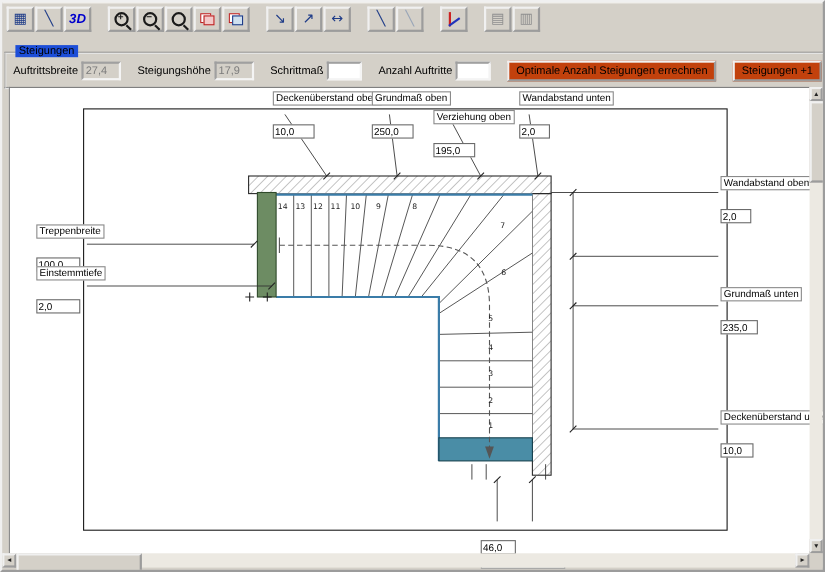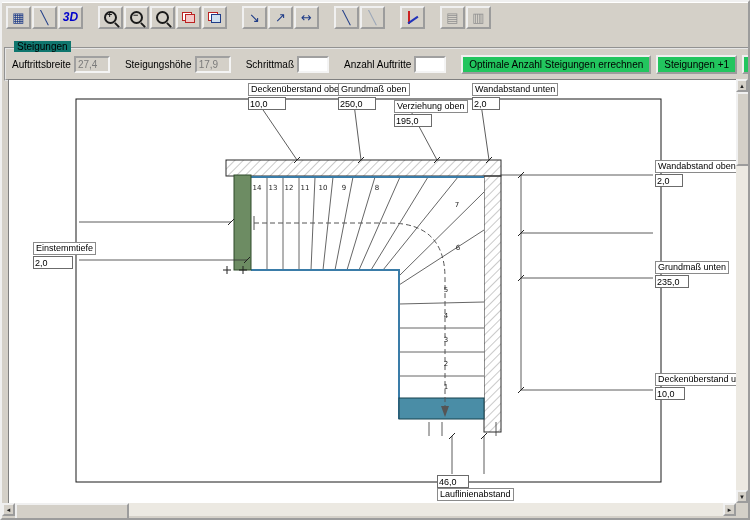--- a/index.html
+++ b/index.html
@@ -26,34 +26,34 @@
   .mag-sign{position:absolute;top:-3px;left:1px;font-size:9px;font-weight:bold;color:#1a1a1a;}
   .ic-pages{display:inline-block;width:13px;height:11px;position:relative;}
   .ic-pages::before{content:"";position:absolute;left:0;top:0;width:8px;height:7px;background:#fff;border:1px solid #b22;}
   .ic-pages::after{content:"";position:absolute;right:0;bottom:0;width:8px;height:7px;background:#cfe0ef;border:1px solid #1f3c88;}
   .ic-pages.v1::after{background:#f3c8c8;border-color:#b22;}
   .ic-meas{display:inline-block;width:13px;height:13px;position:relative;}
   .ic-meas::before{content:"";position:absolute;left:2px;top:0;width:2px;height:13px;background:#cc2222;}
   .ic-meas::after{content:"";position:absolute;left:1px;top:8px;width:12px;height:2px;background:#2233bb;transform:rotate(-35deg);}
   
   .groupbox{position:absolute;left:2px;top:45px;width:742px;height:30px;border:2px groove #e6e6e6;}
-  .gb-title{position:absolute;top:-8px;left:8px;background:#0f766e;padding:0 3px;font-size:10px;}
+  .gb-title{position:absolute;top:-8px;left:8px;background:#1d4ed8;padding:0 3px;font-size:10px;}
   .gb-row{display:flex;align-items:center;height:100%;padding:0 6px;font-size:10px;white-space:nowrap;}
   .plabel{margin-right:3px;}
   .pinput{height:13px;border:2px inset #f4f4f4;background:#fff;font-size:10px;padding:0 2px;margin-right:15px;font-family:Liberation Sans, sans-serif;}
   .pinput.dis{background:#d4d0c8;color:#7b7b7b;}
-  .pbtn{height:19px;font-size:10px;padding:0 6px;margin-right:5px;background:#22c55e;border:2px outset #f0f0f0;font-family:"Liberation Sans",sans-serif;}
+  .pbtn{height:19px;font-size:10px;padding:0 6px;margin-right:15px;background:#c2410c;border:2px outset #f0f0f0;font-family:"Liberation Sans",sans-serif;}
   
   .canvas{position:absolute;left:6px;top:77px;width:728px;height:424px;background:#fff;
     border-top:1px solid #808080;border-left:1px solid #808080;cursor:crosshair;}
   .canvas svg{position:absolute;left:0;top:0;}
   .stepnum{font-size:7px;fill:#222;text-anchor:middle;font-family:"DejaVu Sans",sans-serif;}
   .dim{position:absolute;font-size:9px;line-height:11px;}
   .dimlabel{display:inline-block;background:#fff;border:1px solid #8a8a8a;padding:0 2px;white-space:nowrap;}
-  .dimval{display:block;height:11px;font-size:9px;border:1px solid #6b6b6b;background:#fff;padding:0 1px;margin-top:1px;font-family:"Liberation Sans",sans-serif;}
+  .dimval{display:block;height:11px;font-size:9px;border:1px solid #6b6b6b;background:#fff;padding:0 1px;margin-top:17px;font-family:"Liberation Sans",sans-serif;}
   
   .vscroll{position:absolute;left:734px;top:77px;width:12px;height:424px;background:#ece9e2;}
   .hscroll{position:absolute;left:0;top:501px;width:734px;height:13px;background:#ece9e2;}
   .sbtn{position:absolute;background:#d4d0c8;border:2px outset #f0f0f0;font-size:6px;line-height:8px;
     display:flex;align-items:center;justify-content:center;padding:0;color:#222;}
   .vscroll .sbtn{width:12px;height:13px;left:0;}
   .hscroll .sbtn{width:13px;height:13px;top:0;}
   .thumb{position:absolute;background:#d4d0c8;border:2px outset #f0f0f0;}
   .corner{position:absolute;left:734px;top:501px;width:12px;height:13px;background:#d4d0c8;}
 </style>
@@ -263,20 +263,24 @@
     </div>
     <div class="dim" style="left:385px;top:20px">
       <div class="dimlabel">Verziehung oben</div>
       <input class="dimval" style="width: 34px;" value="195,0">
     </div>
     <div class="dim" style="left:463px;top:3px">
       <div class="dimlabel">Wandabstand unten</div>
       <input class="dimval" style="width: 24px;" value="2,0">
     </div>
 
+    <div class="dim" style="left:24px;top:124px">
+      <div class="dimlabel">Treppenbreite</div>
+      <input class="dimval" style="width: 36px;" value="100,0">
+    </div>
     <div class="dim" style="left:24px;top:162px">
       <div class="dimlabel">Einstemmtiefe</div>
       <input class="dimval" style="width: 36px;" value="2,0">
     </div>
 
     <div class="dim" style="left:646px;top:80px">
       <div class="dimlabel">Wandabstand oben</div>
       <input class="dimval" style="width: 24px;" value="2,0">
     </div>
     <div class="dim" style="left:646px;top:181px">

